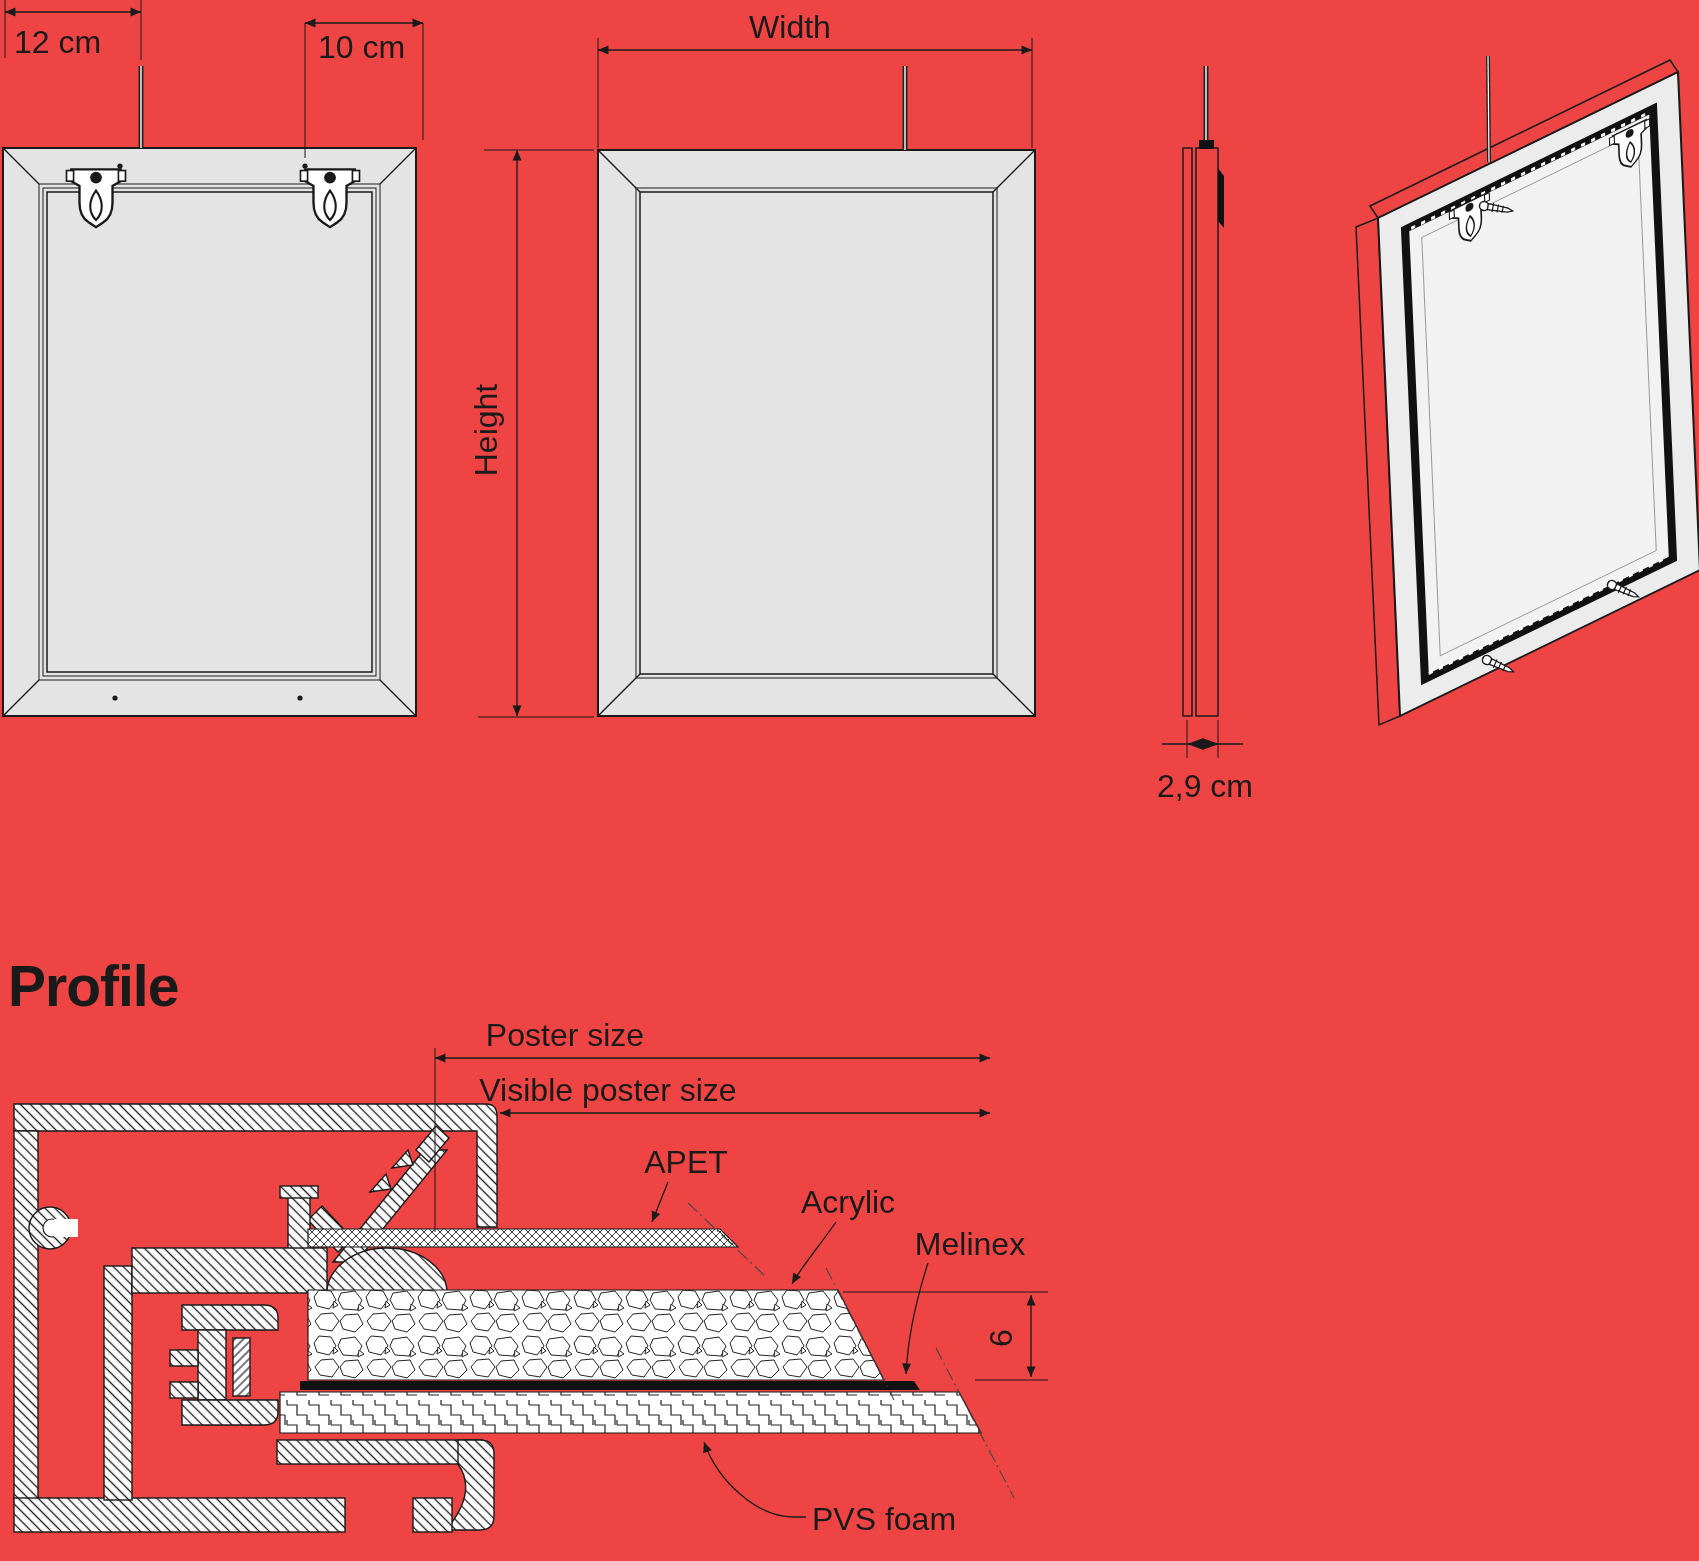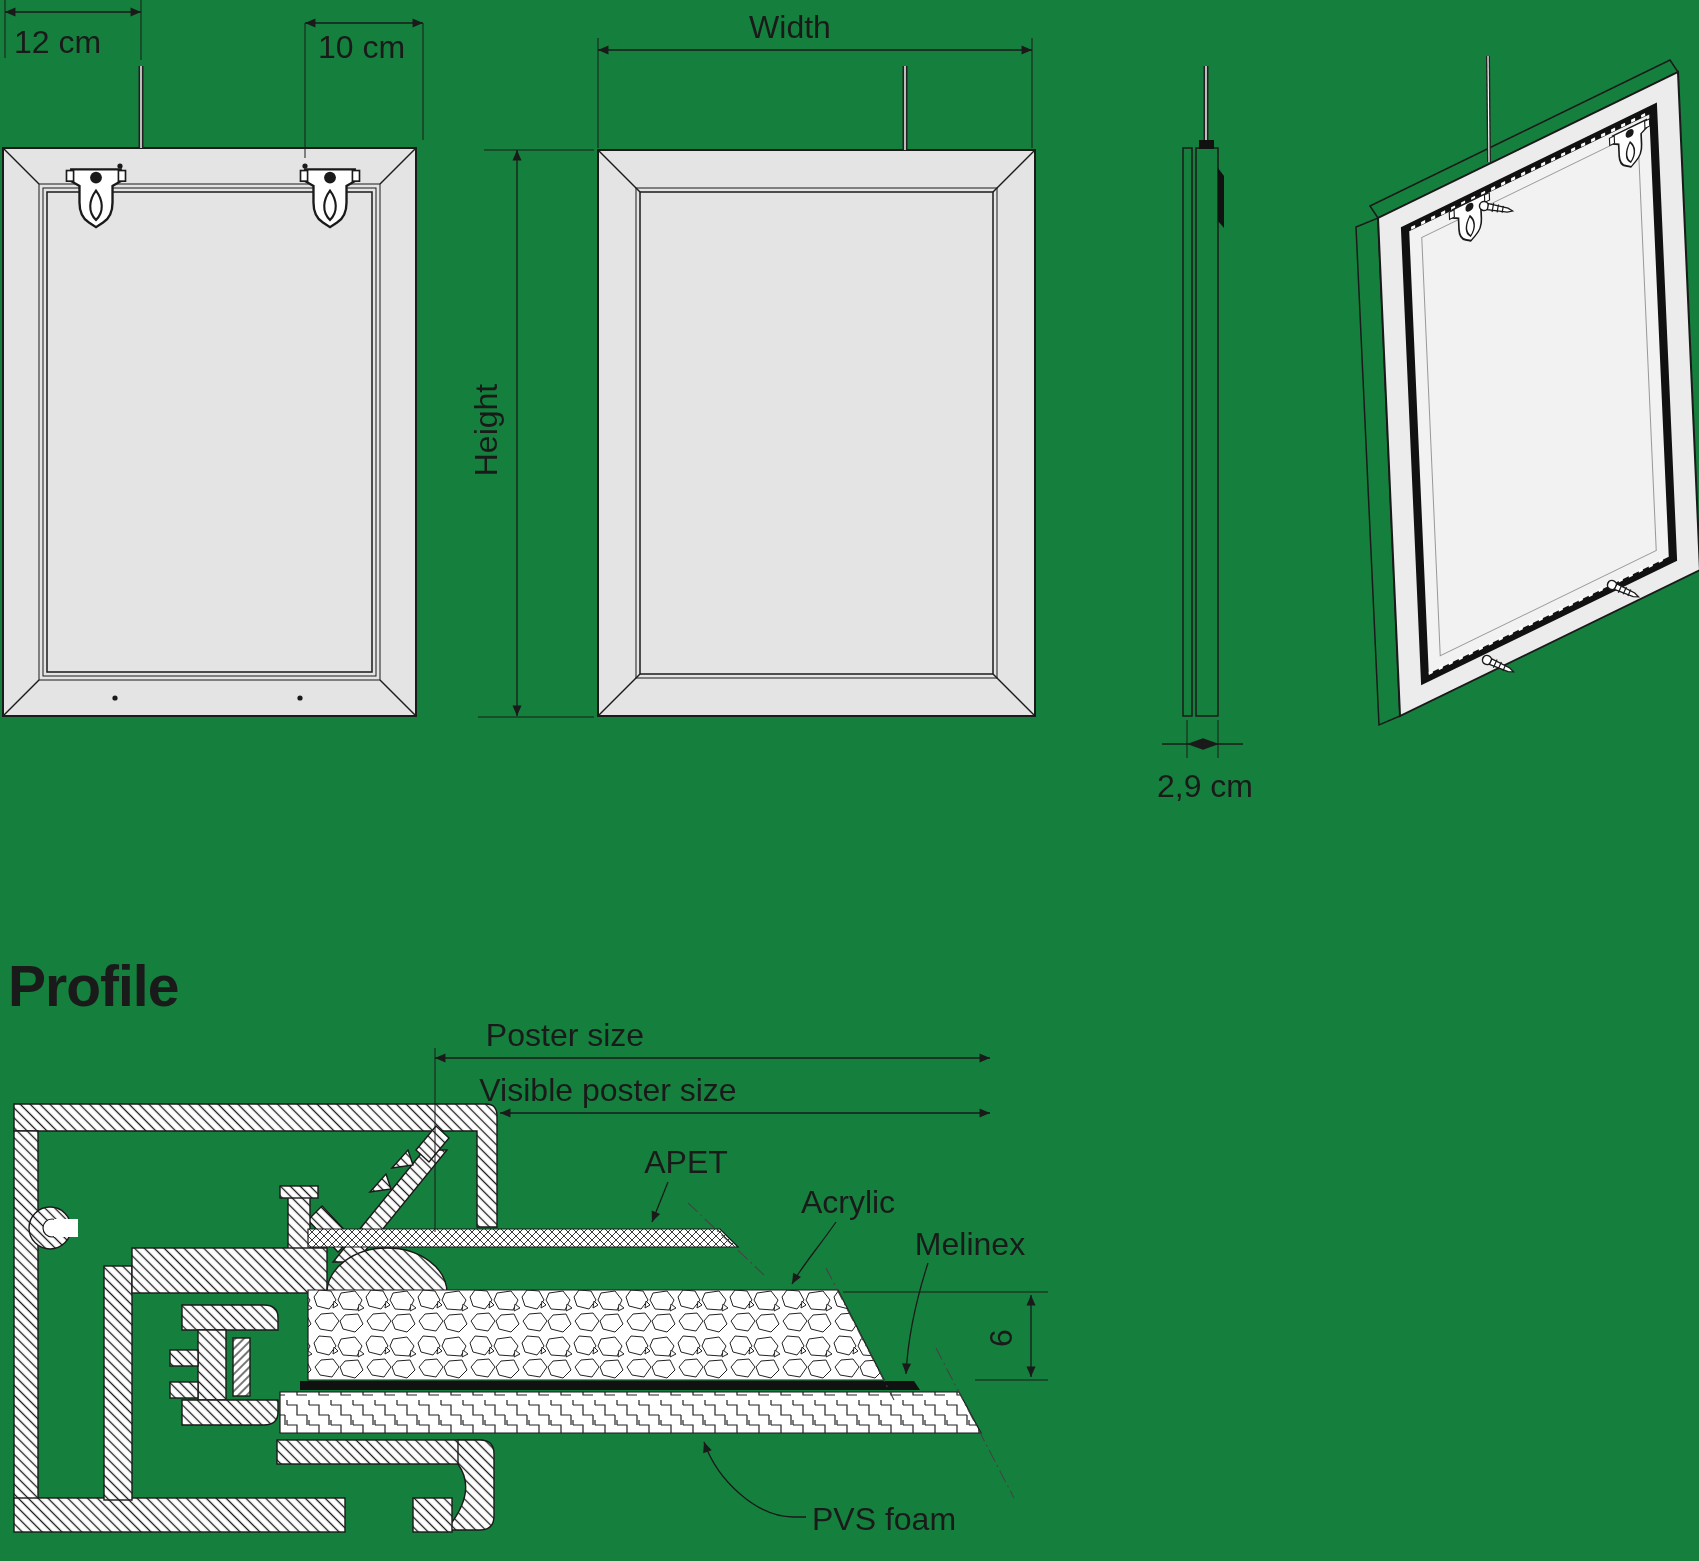--- a/index.html
+++ b/index.html
@@ -1,16 +1,16 @@
 <!DOCTYPE html>
 <html><head>
 <meta charset="utf-8">
 <style>
   html,body{margin:0;padding:0;background:#ffffff;}
-  .canvas{position:relative;width:1699px;height:1561px;background:#15803d;overflow:hidden;
+  .canvas{position:relative;width:1699px;height:1561px;background:#ef4444;overflow:hidden;
           font-family:"Liberation Sans", sans-serif;}
   svg{position:absolute;left:0;top:0;}
   text{font-family:"Liberation Sans", sans-serif; fill:#1a1a1a;}
   .dimtxt{font-size:32px;}
   .heading{font-size:57px;font-weight:700;letter-spacing:-1px;}
   .dim{stroke:#1a1a1a;stroke-width:1.3;fill:none;}
   .ext{stroke:#1a1a1a;stroke-width:1;fill:none;}
   .ln{stroke:#1a1a1a;stroke-width:1.5;fill:none;}
   .ln2{stroke:#1a1a1a;stroke-width:2;}
   .hat{fill:url(#ph);stroke:#1a1a1a;stroke-width:1.4;}

